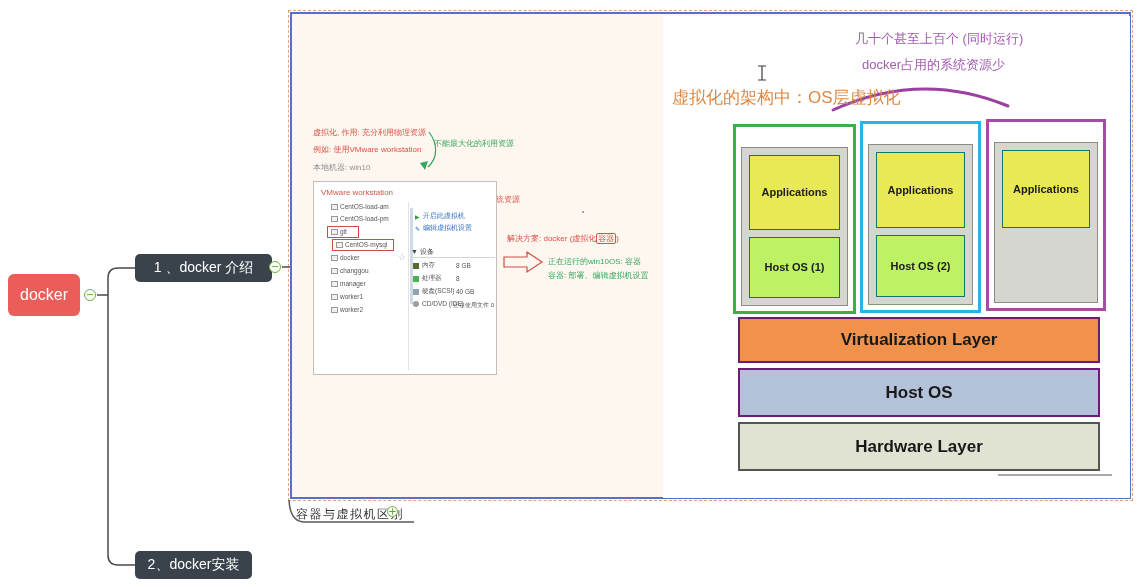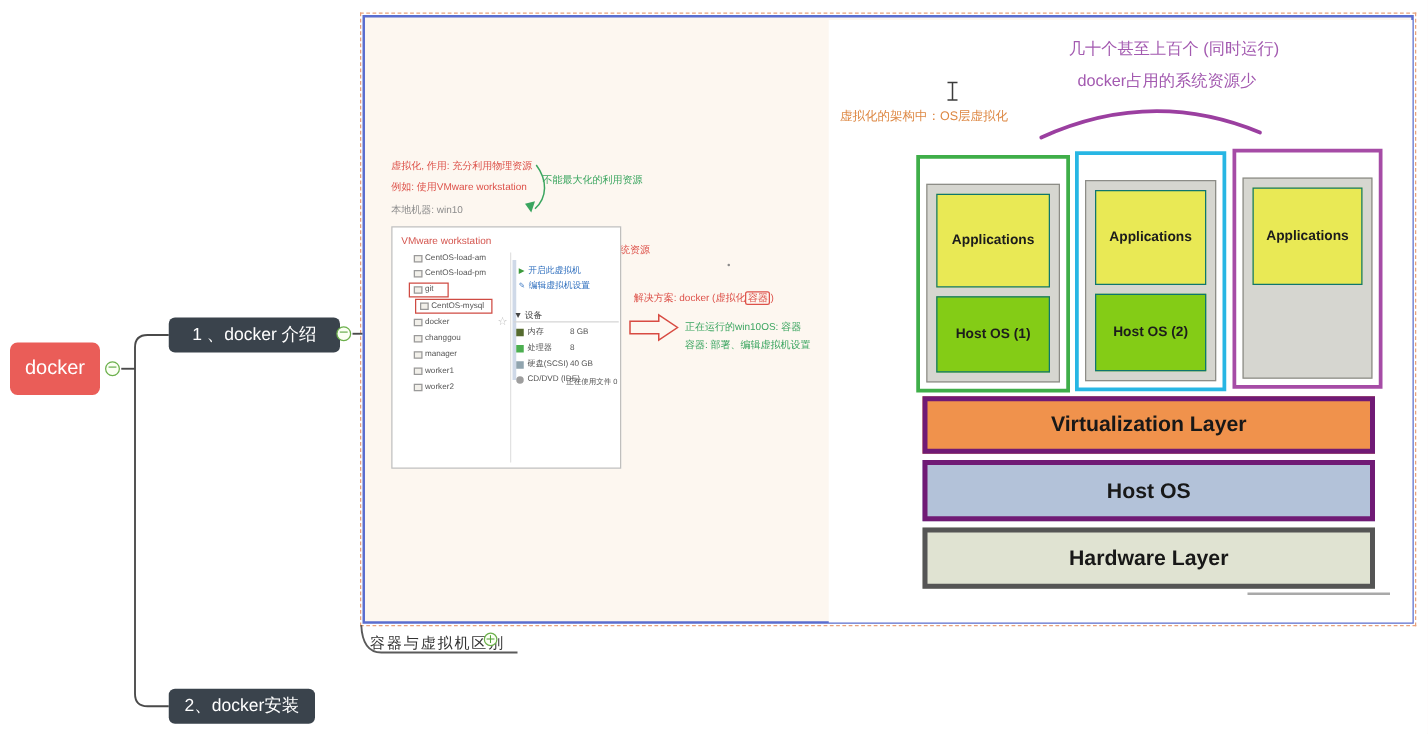--- a/index.html
+++ b/index.html
@@ -27,21 +27,21 @@
   .white-area{position:absolute;left:663px;top:16px;width:467px;height:482px;background:#ffffff;z-index:1;}
 
   .overlay{position:absolute;left:0;top:0;z-index:2;pointer-events:none;}
   .z3{z-index:3;}
 
   
   .ann-red{color:#dd5149;font-size:8px;}
   .ann-gray{color:#8d8d8d;font-size:8px;}
   .ann-green{color:#3aa55f;font-size:8px;}
   .ann-purple{color:#a35ab0;font-size:13px;}
-  .ann-orange{color:#dd8742;font-size:10px;}
+  .ann-orange{color:#dd8742;font-size:17px;}
   .boxed{border:1px solid #dd5149;border-radius:2px;padding:0 1px;}
 
   
   .vm-win{position:absolute;left:313px;top:181px;width:184px;height:194px;background:#fff;
           border:1px solid #c0bfbd;box-sizing:border-box;z-index:3;}
   .vm-title{position:absolute;left:7px;top:6px;color:#d4554e;font-size:8px;text-align:center;}
   .tree-item{position:absolute;display:flex;align-items:center;gap:2px;color:#555;font-size:6.5px;}
   .tree-ico{width:7px;height:6px;border:1px solid #9a9a9a;background:#f2f0ea;box-sizing:border-box;}
   .redbox{position:absolute;border:1px solid #cf4b43;box-sizing:border-box;}
   .vm-div{position:absolute;left:94px;top:20px;width:1px;height:168px;background:#e2e2e2;}
@@ -55,22 +55,22 @@
   .di{display:inline-block;width:6px;height:6px;}
   .star{position:absolute;color:#b9b9b9;font-size:9px;}
 
   
   .vcol{position:absolute;box-sizing:border-box;z-index:3;}
   .vcol-gray{position:absolute;left:5px;right:5px;top:20px;bottom:5px;background:#d6d6d0;
              border:1px solid #8d8d87;display:flex;flex-direction:column;padding:7px;box-sizing:border-box;}
   .app-box,.hos-box{border:1px solid #0f766e;display:flex;align-items:center;justify-content:center;
              font-weight:bold;font-size:11px;color:#1c1c1c;}
   .app-box{background:#e9e955;height:76px;margin-bottom:7px;}
-  .hos-box{background:#84cc16;height:62px;}
-  .layer{position:absolute;left:738px;width:362px;border:4px solid #701a75;box-sizing:border-box;
+  .hos-box{background:#bef264;height:62px;}
+  .layer{position:absolute;left:738px;width:362px;border:2px solid #701a75;box-sizing:border-box;
          display:flex;align-items:center;justify-content:center;font-weight:bold;font-size:17px;
          color:#181818;z-index:3;}
 
   .topic-label{position:absolute;left:296px;top:506px;color:#333;font-size:12px;letter-spacing:1.5px;z-index:3;}
   .gray-line{position:absolute;left:998px;top:474px;width:114px;height:2px;background:#a9a9a9;z-index:3;}
   .tiny-dot{position:absolute;left:582px;top:211px;width:2px;height:2px;background:#8a8a8a;border-radius:50%;z-index:3;}
 </style>
 </head>
 <body>
 

